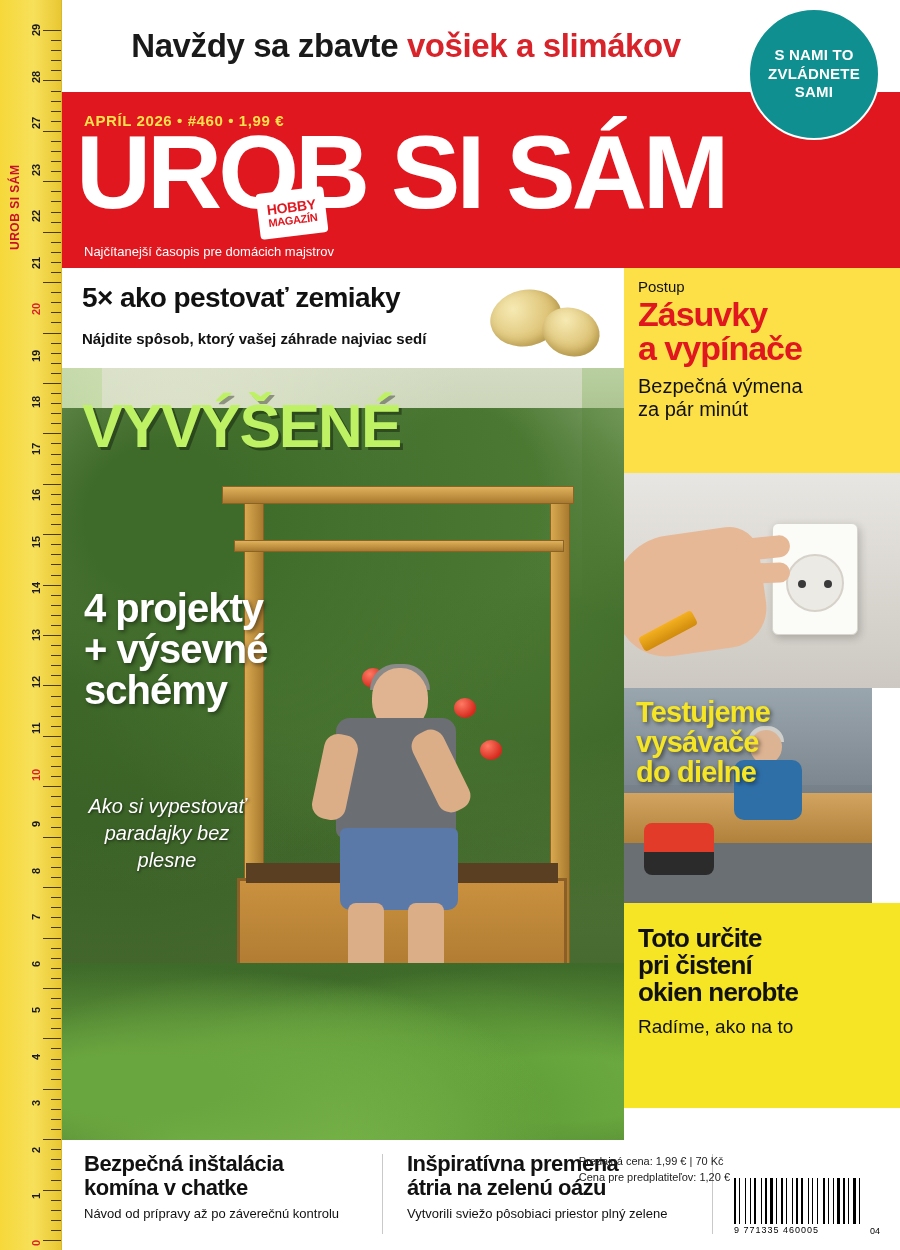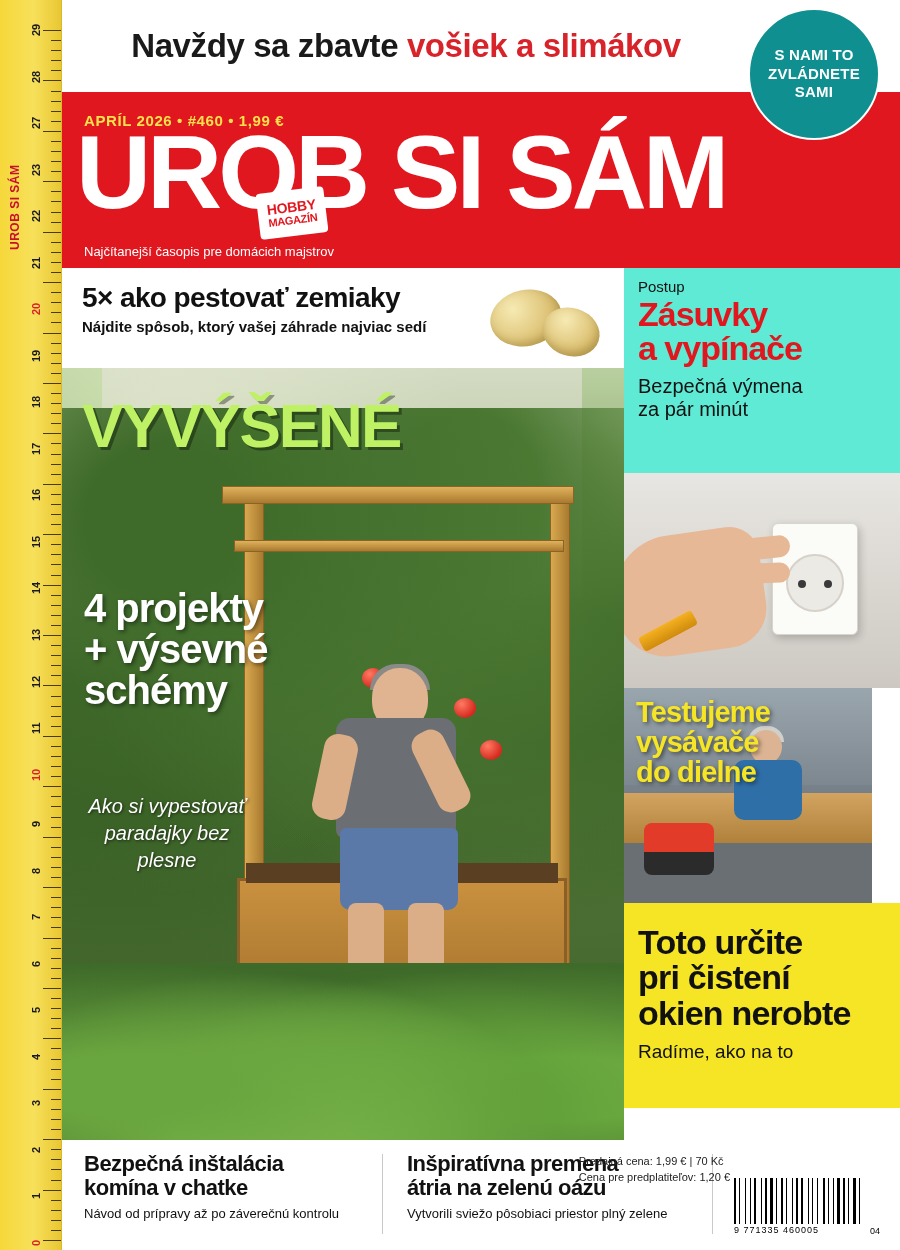--- a/index.html
+++ b/index.html
@@ -110,21 +110,21 @@
   
   .leftcol { position: absolute; left: 62px; top: 268px; width: 562px; height: 982px; }
 
   .potatoes-block {
     position: relative; width: 562px; height: 100px; background: #ffffff;
     padding: 14px 0 0 20px;
   }
   .potatoes-block .t1 {
     font-size: 28px; font-weight: bold; color: #111; letter-spacing: -0.6px;
   }
-  .potatoes-block .t2 { font-size: 15px; font-weight: bold; color: #111; margin-top: 4px; }
+  .potatoes-block .t2 { font-size: 15px; font-weight: bold; color: #111; margin-top: 16px; }
   .potato {
     position: absolute; border-radius: 50%;
     background: radial-gradient(circle at 35% 30%, #f6eab3, #ddc275 60%, #c2a552 100%);
     box-shadow: inset -3px -4px 8px rgba(120,95,30,.35);
   }
   .potato.p1 { width: 72px; height: 56px; right: 62px; top: 22px; transform: rotate(-12deg); }
   .potato.p2 { width: 58px; height: 48px; right: 24px; top: 40px; transform: rotate(18deg); }
 
   
   .mainphoto {
@@ -216,21 +216,21 @@
   .circle-note span {
     color: #ffffff; font-size: 20px; line-height: 1.35;
     text-shadow: 1px 1px 3px rgba(0,0,0,.6);
     font-style: italic;
   }
 
   
   .rightcol { position: absolute; left: 624px; top: 268px; width: 276px; height: 880px; }
 
   .yellowbox {
-    position: relative; width: 276px; height: 205px; background: #5eead4;
+    position: relative; width: 276px; height: 205px; background: #fde047;
     padding: 10px 14px 0 14px;
   }
   .kicker { font-size: 15px; color: #111; font-weight: normal; margin-bottom: 2px; }
   .yb-title { font-size: 34px; font-weight: bold; color: #e1171f; line-height: 1.0; letter-spacing: -1px; }
   .yb-sub { margin-top: 10px; font-size: 20px; color: #111; line-height: 1.15; }
 
   .photo-socket {
     position: relative; width: 276px; height: 215px; overflow: hidden;
     background: linear-gradient(to bottom, #e8e6e2, #cdc9c2);
   }
@@ -279,21 +279,21 @@
   .yb-over-vac {
     position: absolute; left: 12px; top: 10px;
     font-size: 29px; font-weight: bold; color: #f5e525; line-height: 1.03;
     letter-spacing: -0.8px; text-shadow: 2px 2px 4px rgba(0,0,0,.5);
   }
 
   .yellowbox2 {
     position: relative; width: 276px; height: 205px; background: #f5e525;
     padding: 22px 14px 0 14px;
   }
-  .yb2-title { font-size: 34px; font-weight: bold; color: #111; line-height: 1.04; letter-spacing: -0.8px; }
+  .yb2-title { font-size: 26px; font-weight: bold; color: #111; line-height: 1.04; letter-spacing: -0.8px; }
   .yb2-sub { margin-top: 10px; font-size: 19px; color: #111; }
 
   
   .bottom {
     position: absolute; left: 62px; top: 1140px; width: 838px; height: 110px;
     background: #ffffff;
   }
   .bdiv { position: absolute; top: 14px; width: 1px; height: 80px; background: #c9c9c9; }
   .bcol { position: absolute; top: 12px; }
   .b-title { font-size: 22px; font-weight: bold; color: #111; line-height: 1.1; letter-spacing: -0.5px; }

